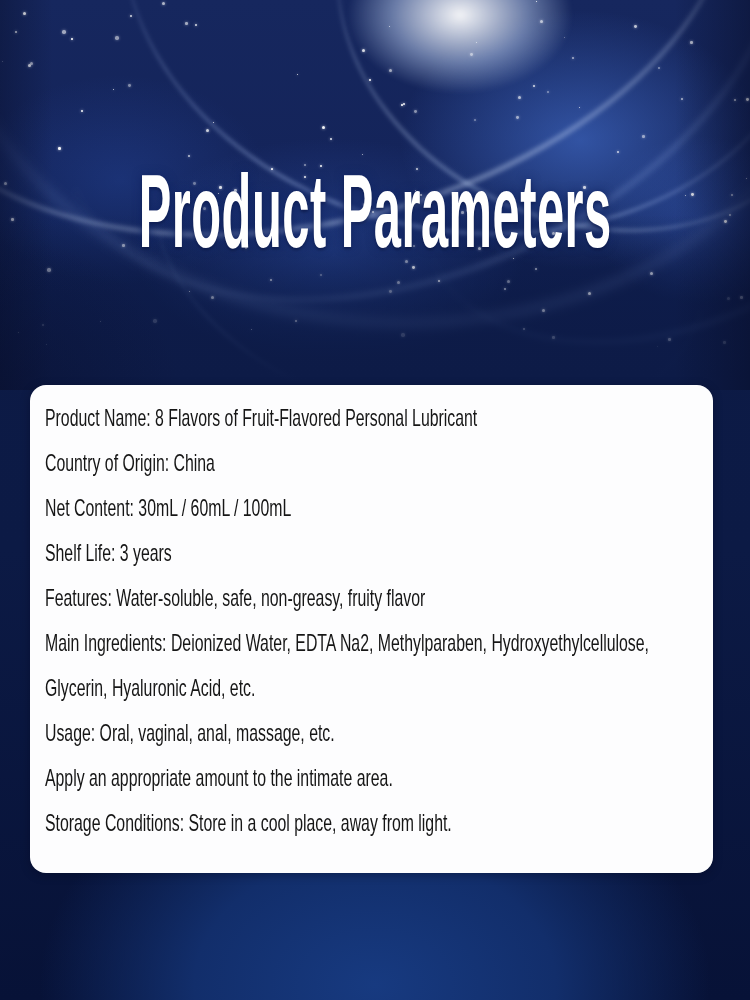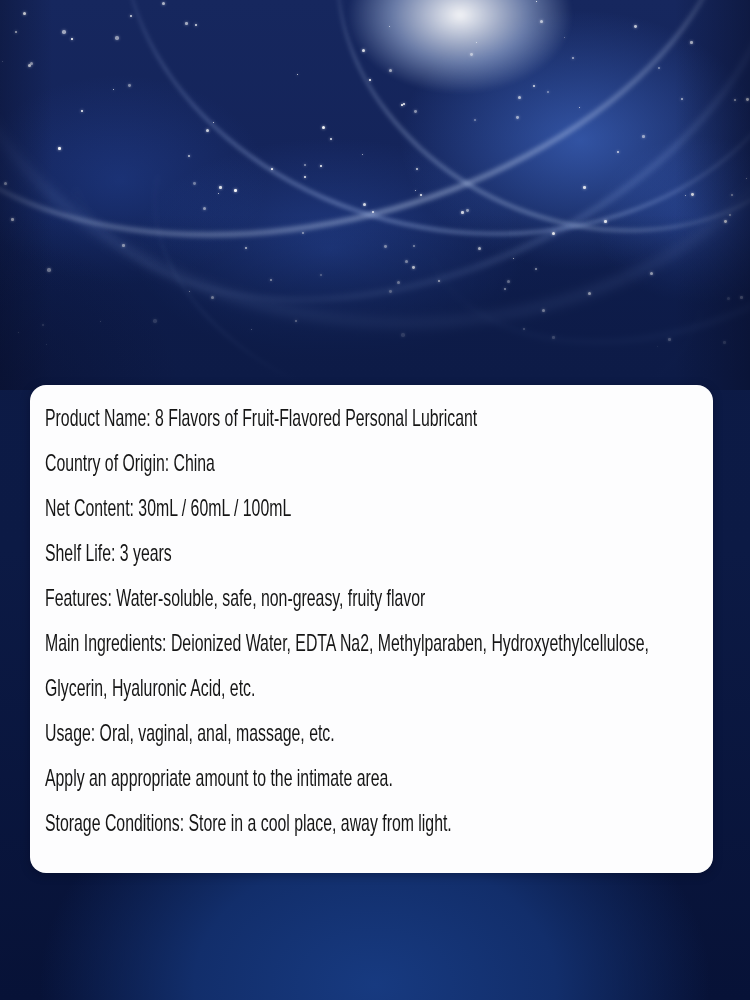--- a/index.html
+++ b/index.html
@@ -183,20 +183,23 @@
         <span class="star" style="width: 2.3px; height: 2.3px; left: 729px; top: 214px; opacity: 0.6;"></span>
         <span class="star" style="width: 3px; height: 3px; left: 206px; top: 129px; opacity: 0.78;"></span>
         <span class="star" style="width: 3px; height: 3px; left: 405px; top: 260px; opacity: 0.6;"></span>
         <span class="star" style="width: 2.6px; height: 2.6px; left: 185px; top: 22px; opacity: 0.61;"></span>
         <span class="star" style="width: 1.6px; height: 1.6px; left: 572px; top: 57px; opacity: 0.56;"></span>
         <span class="star" style="width: 1.3px; height: 1.3px; left: 251px; top: 329px; opacity: 0.93;"></span>
       </div>
     <div class="cosmic-fade"></div>
   </div>
 
+  <div class="title-row">
+    <h1 class="title">Product Parameters</h1>
+  </div>
 
   <div class="card">
     <div>
         <p class="info-line">Product Name: 8 Flavors of Fruit-Flavored Personal Lubricant</p>
         <p class="info-line">Country of Origin: China</p>
         <p class="info-line">Net Content: 30mL / 60mL / 100mL</p>
         <p class="info-line">Shelf Life: 3 years</p>
         <p class="info-line">Features: Water-soluble, safe, non-greasy, fruity flavor</p>
         <p class="info-line">Main Ingredients: Deionized Water, EDTA Na2, Methylparaben, Hydroxyethylcellulose,</p>
         <p class="info-line">Glycerin, Hyaluronic Acid, etc.</p>

